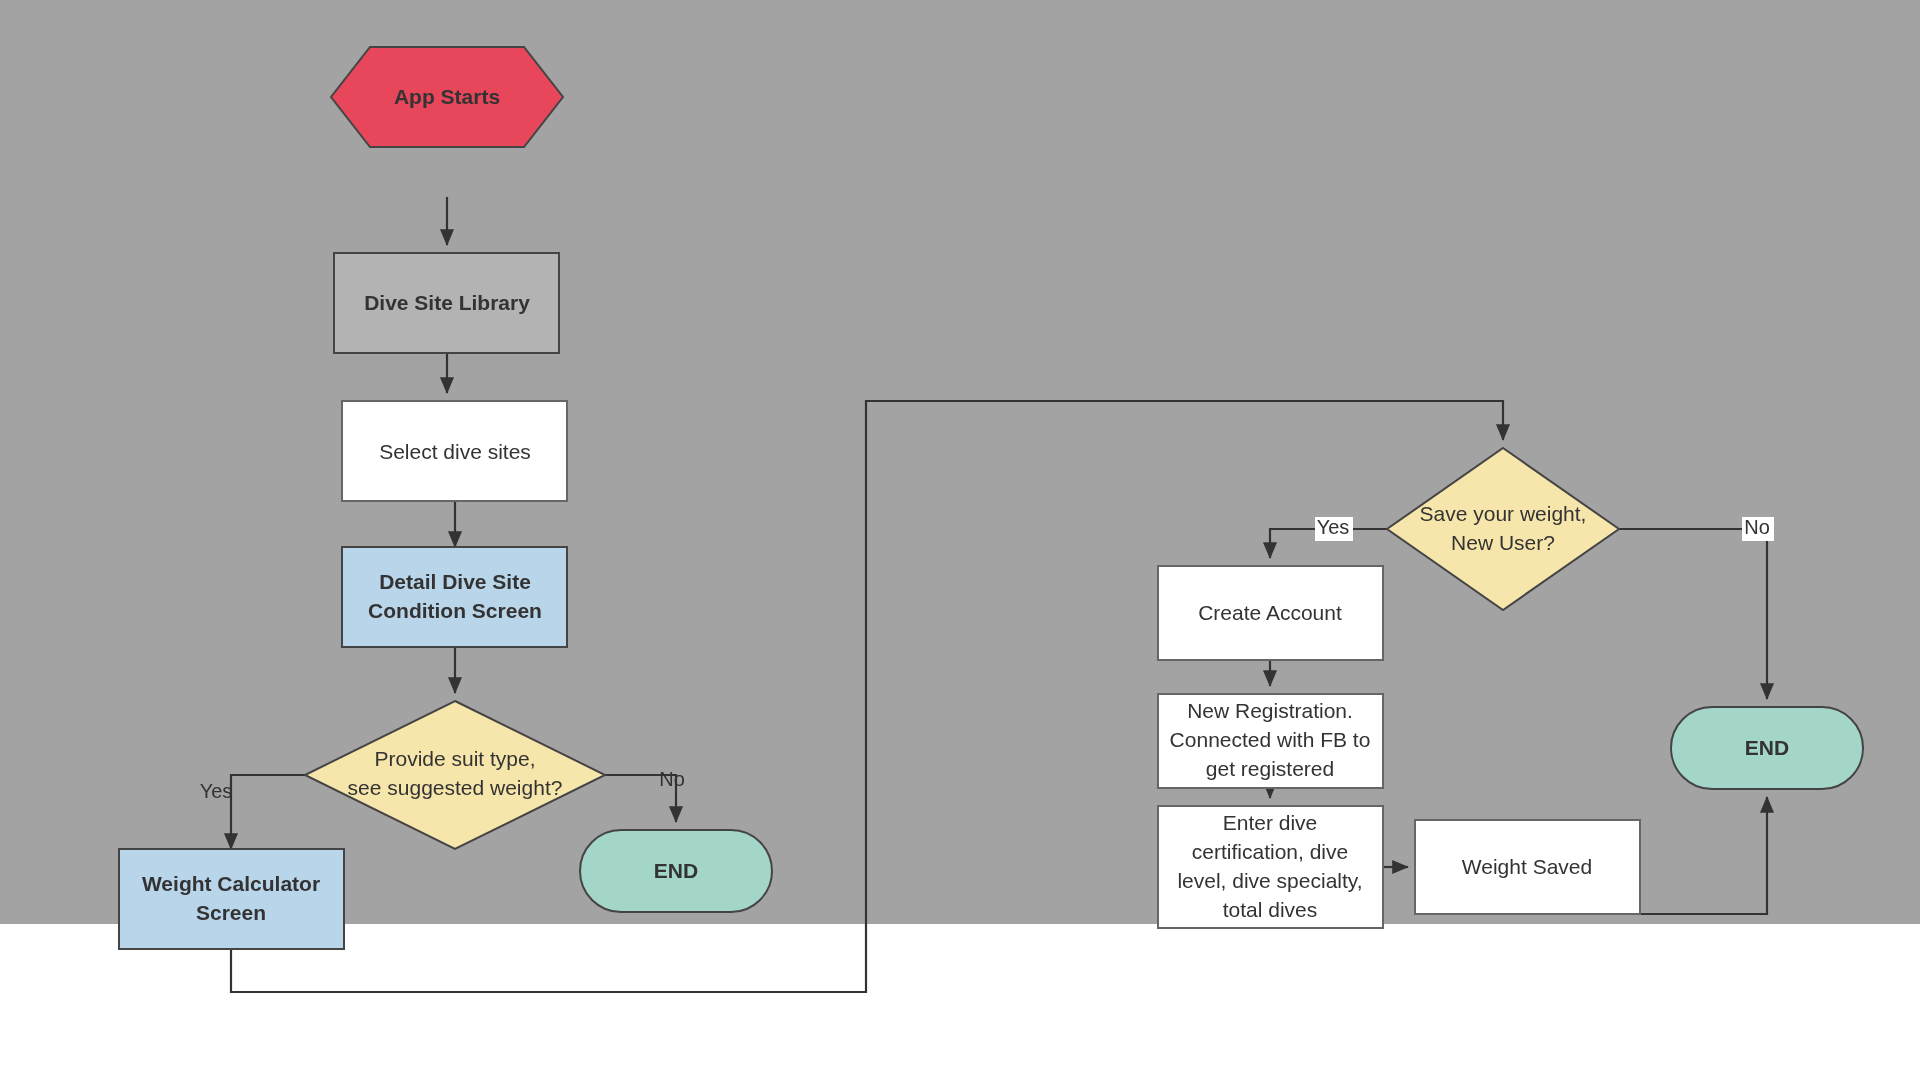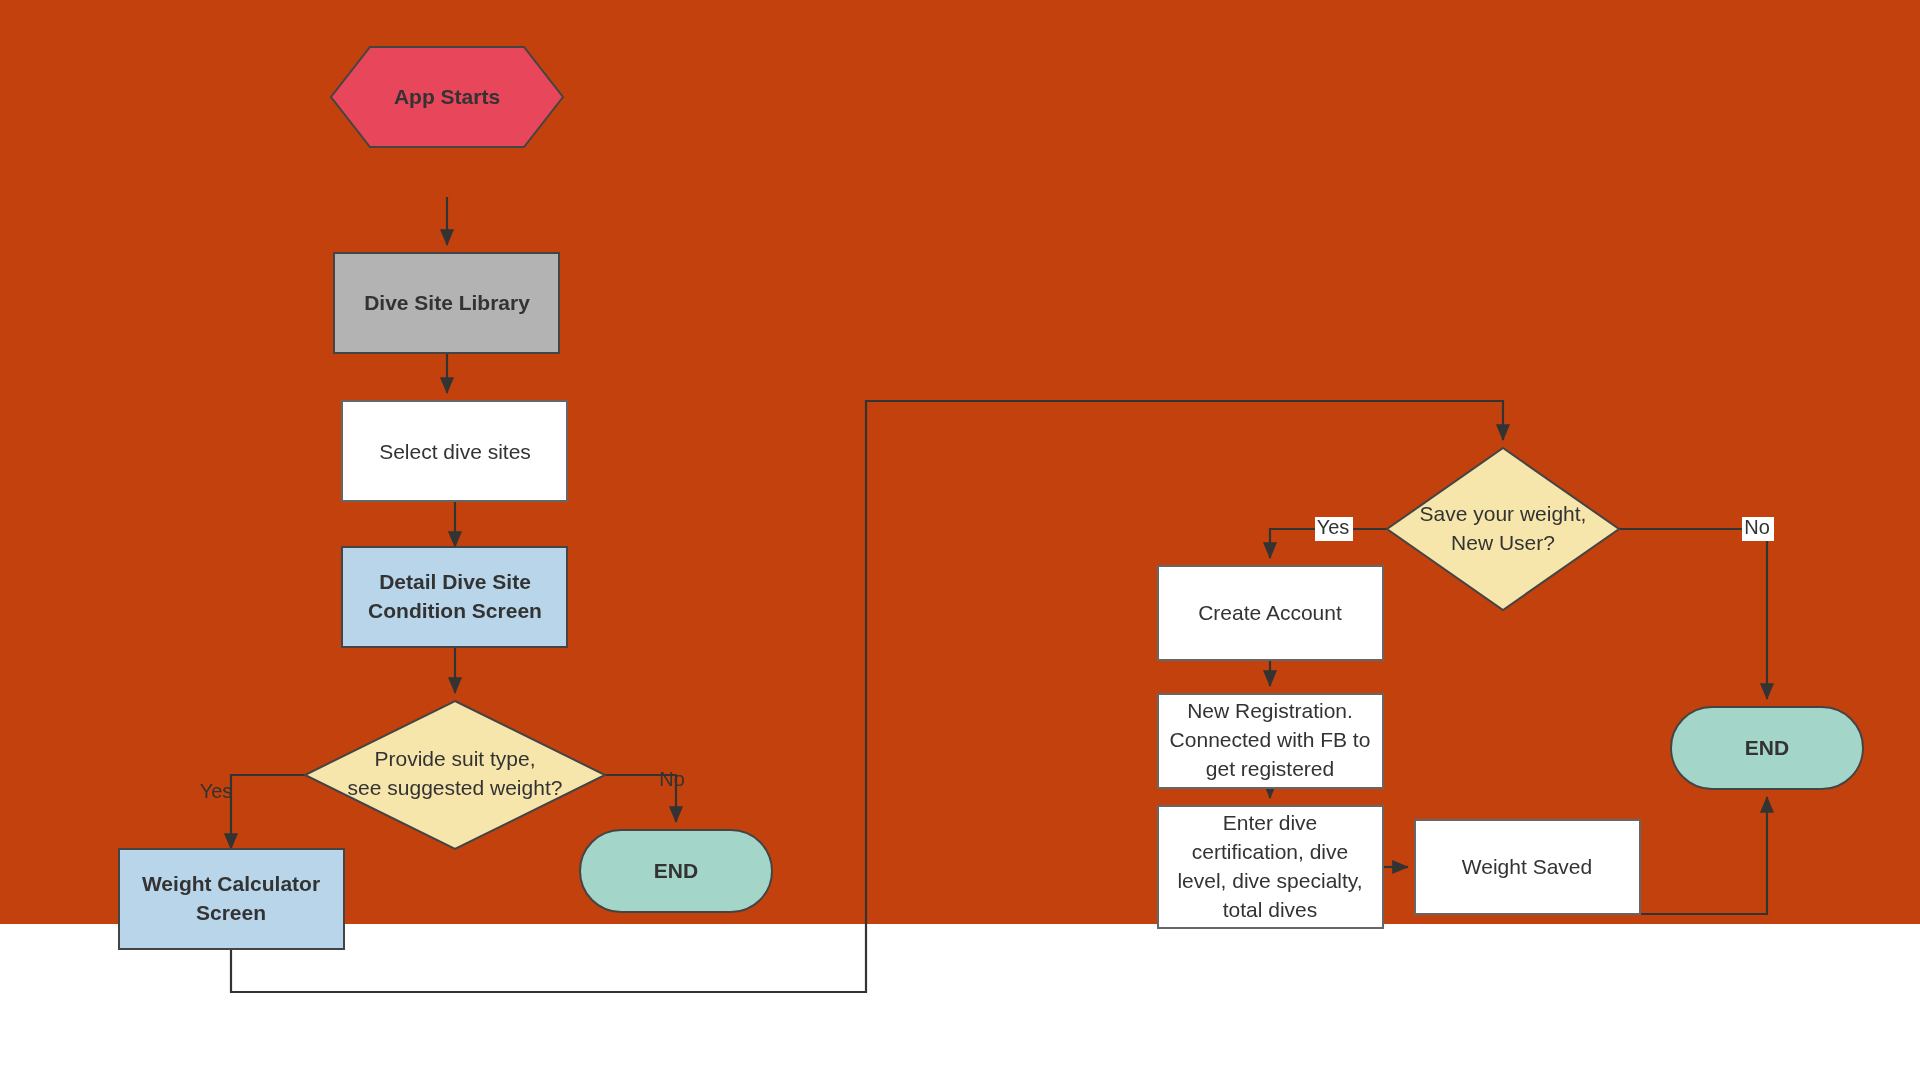--- a/index.html
+++ b/index.html
@@ -10,21 +10,21 @@
   body {
     width: 1920px;
     height: 1080px;
     font-family: "Liberation Sans", sans-serif;
     overflow: hidden;
   }
   #canvas {
     position: relative;
     width: 1920px;
     height: 924px;
-    background: #c2410c;
+    background: #a3a3a3;
   }
   svg.flow {
     position: absolute;
     top: 0;
     left: 0;
     width: 1920px;
     height: 1080px;
   }
   .node-label {
     font-family: "Liberation Sans", sans-serif;

